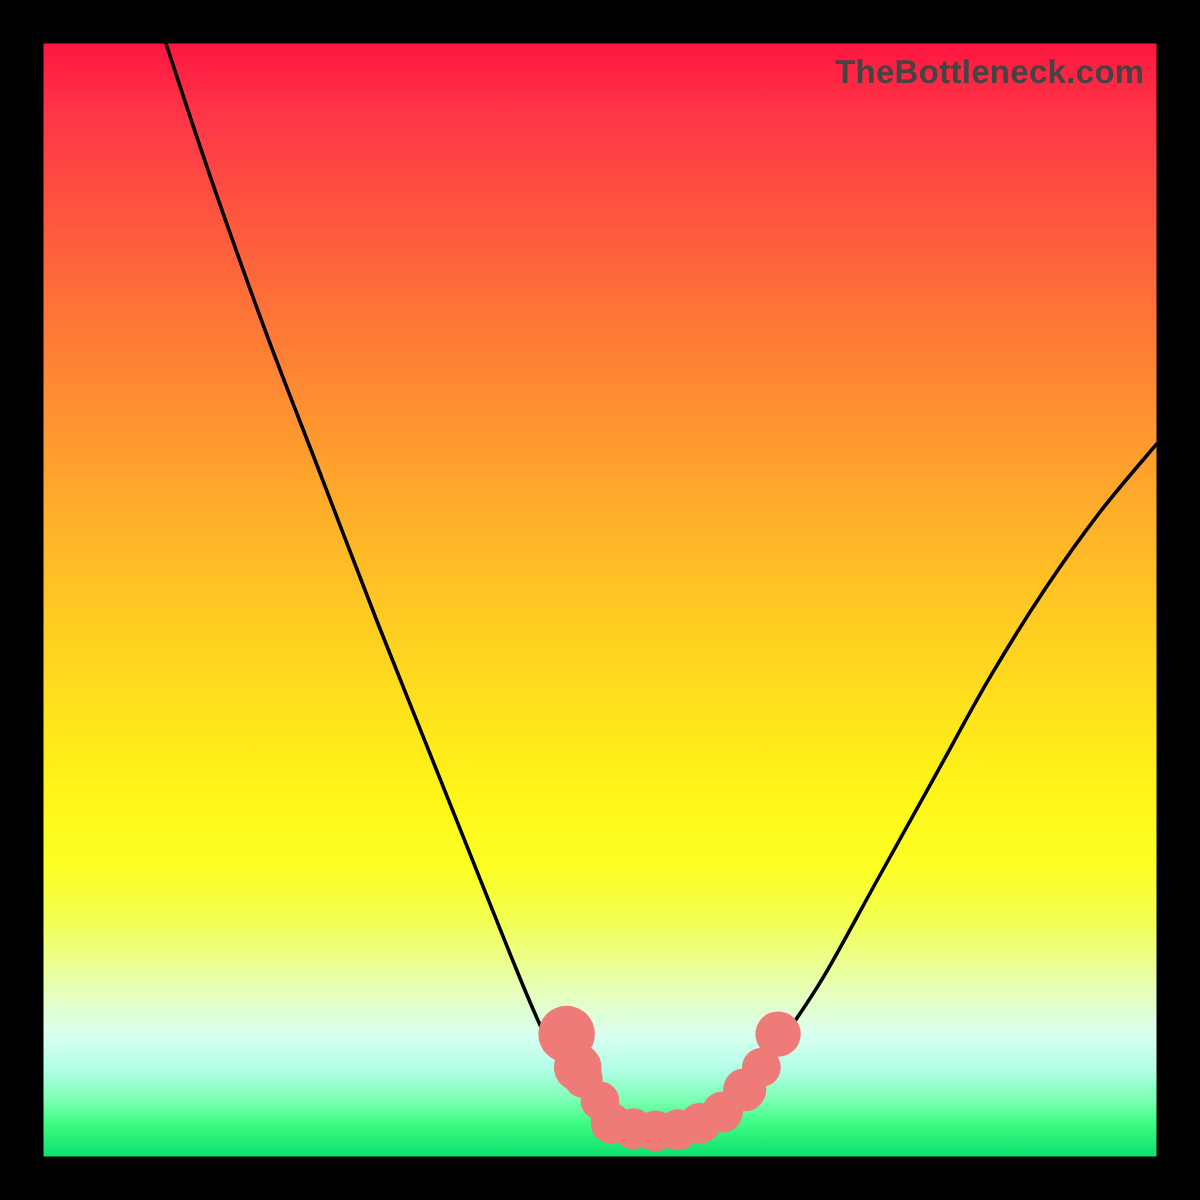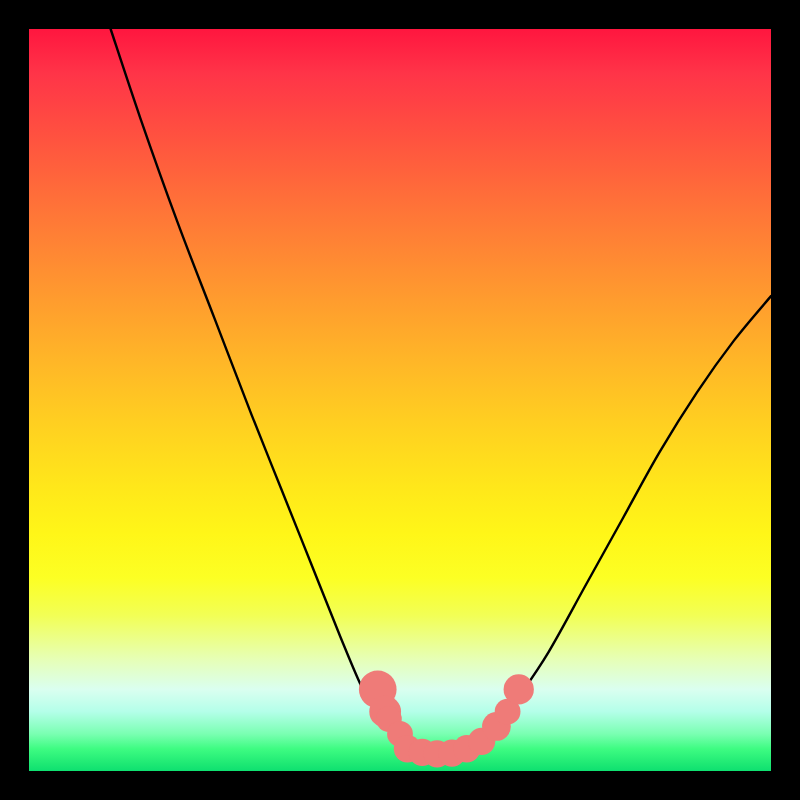--- a/index.html
+++ b/index.html
@@ -63,20 +63,21 @@
     width: 742px;
     height: 742px;
     overflow: visible;
   }
 </style>
 </head>
 <body>
 
 <div class="frame">
   <div class="plot-area">
+    <div class="attribution">TheBottleneck.com</div>
     <svg class="curve" viewBox="0 0 742 742" preserveAspectRatio="none">
       <g id="curve-layer">
           <path d="M 81.62,0 C 86.56666666666666,14.839999999999995 100.17,56.886666666666635 111.3,89.03999999999996 C 122.42999999999999,121.1933333333333 136.03333333333333,159.52999999999994 148.4,192.91999999999996 C 160.76666666666668,226.30999999999997 173.13333333333333,257.22666666666663 185.5,289.38 C 197.86666666666667,321.53333333333336 211.47,357.3966666666667 222.6,385.84000000000003 C 233.73,414.28333333333336 242.3866666666667,435.3066666666667 252.28000000000003,460.04 C 262.17333333333335,484.77333333333337 272.06666666666666,509.50666666666666 281.96,534.24 C 291.8533333333333,558.9733333333334 302.9833333333333,587.4166666666667 311.64,608.44 C 320.2966666666667,629.4633333333334 327.7166666666667,648.0133333333333 333.90000000000003,660.38 C 340.08333333333337,672.7466666666667 343.7933333333333,675.22 348.73999999999995,682.64 C 353.6866666666666,690.06 358.6333333333333,698.7166666666667 363.58,704.9 C 368.52666666666664,711.0833333333333 375.94666666666666,717.2666666666667 378.42,719.74" fill="none" stroke="#000000" stroke-width="2.4" stroke-linecap="round"></path>
           <path d="M 452.62,712.32 C 455.09333333333336,709.8466666666667 461.27666666666664,704.9000000000001 467.46,697.48 C 473.6433333333333,690.06 481.0633333333334,680.1666666666666 489.72,667.8 C 498.37666666666667,655.4333333333333 508.27,641.8299999999999 519.4,623.28 C 530.53,604.73 544.1333333333333,578.76 556.5,556.5 C 568.8666666666667,534.24 581.2333333333333,511.97999999999996 593.6,489.71999999999997 C 605.9666666666667,467.46 618.3333333333333,443.9633333333333 630.6999999999999,422.94 C 643.0666666666666,401.9166666666667 655.4333333333334,382.13 667.8000000000001,363.58 C 680.1666666666667,345.03 692.5333333333333,327.7166666666667 704.9,311.64000000000004 C 717.2666666666667,295.5633333333334 735.8166666666666,274.54 742,267.12" fill="none" stroke="#000000" stroke-width="2.4" stroke-linecap="round"></path>
         </g>
       <g id="marker-layer">
           <circle cx="348.73999999999995" cy="660.38" r="18.84" fill="#ef7b78"></circle>
           <circle cx="356.15999999999997" cy="682.64" r="15.872" fill="#ef7b78"></circle>
           <circle cx="359.87" cy="690.06" r="12.904" fill="#ef7b78"></circle>
           <circle cx="371" cy="704.9" r="12.904" fill="#ef7b78"></circle>

